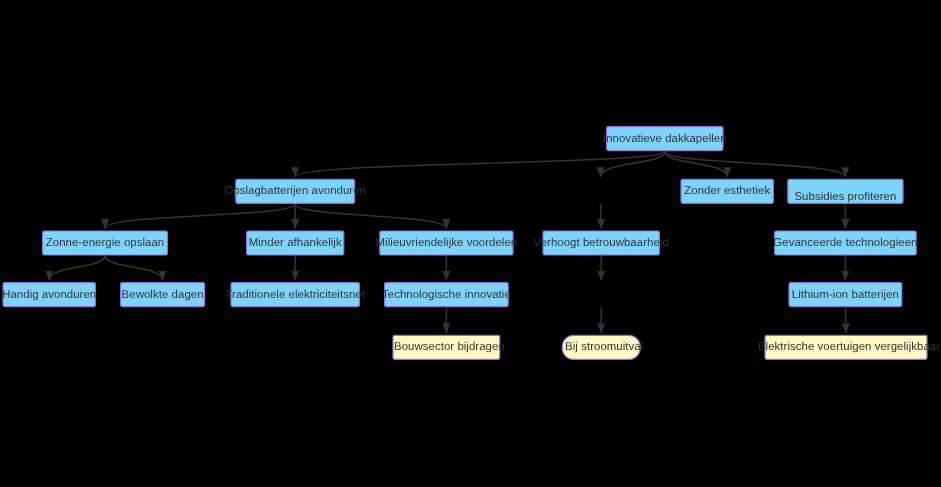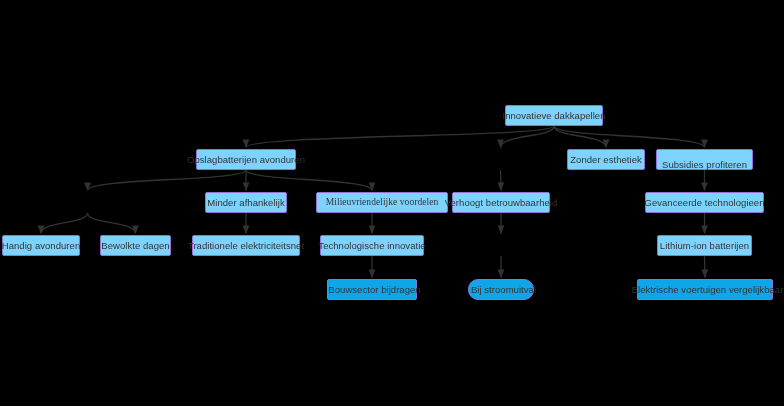--- a/index.html
+++ b/index.html
@@ -47,21 +47,21 @@
     background: #7dd3fc;
     color: #333333;
     font-family: "Liberation Sans", sans-serif;
     font-size: 9.5px;
     line-height: 1;
     letter-spacing: 0.05px;
     white-space: nowrap;
     padding: 0 7px;
   }
   .node.accent {
-    background: #0ea5e9;
+    background: #fef9c3;
     padding-left: 12px;
   }
   .node-label {
     display: block;
   }
 </style>
 </head>
 <body>
 
 <div id="diagram-root">
@@ -100,24 +100,27 @@
       </div>
       <div class="node" style="left: 196px; top: 149px; width: 100px;">
         <span class="node-label">Opslagbatterijen avonduren</span>
       </div>
       <div class="node" style="left: 567px; top: 149px; width: 78px;">
         <span class="node-label">Zonder esthetiek</span>
       </div>
       <div class="node" style="left: 656px; top: 149px; width: 97px; align-items: flex-end;">
         <span class="node-label">Subsidies profiteren</span>
       </div>
+      <div class="node" style="left: 35px; top: 192px; width: 105px;">
+        <span class="node-label">Zonne-energie opslaan</span>
+      </div>
       <div class="node" style="left: 205px; top: 192px; width: 82px;">
         <span class="node-label">Minder afhankelijk</span>
       </div>
-      <div class="node" style="left: 316px; top: 192px; width: 132px; font-family: Liberation Serif, serif;">
+      <div class="node" style="left: 316px; top: 192px; width: 112px;">
         <span class="node-label">Milieuvriendelijke voordelen</span>
       </div>
       <div class="node" style="left: 452px; top: 192px; width: 98px;">
         <span class="node-label">Verhoogt betrouwbaarheid</span>
       </div>
       <div class="node" style="left: 645px; top: 192px; width: 119px;">
         <span class="node-label">Gevanceerde technologieen</span>
       </div>
       <div class="node" style="left: 2px; top: 235px; width: 78px;">
         <span class="node-label">Handig avonduren</span>

